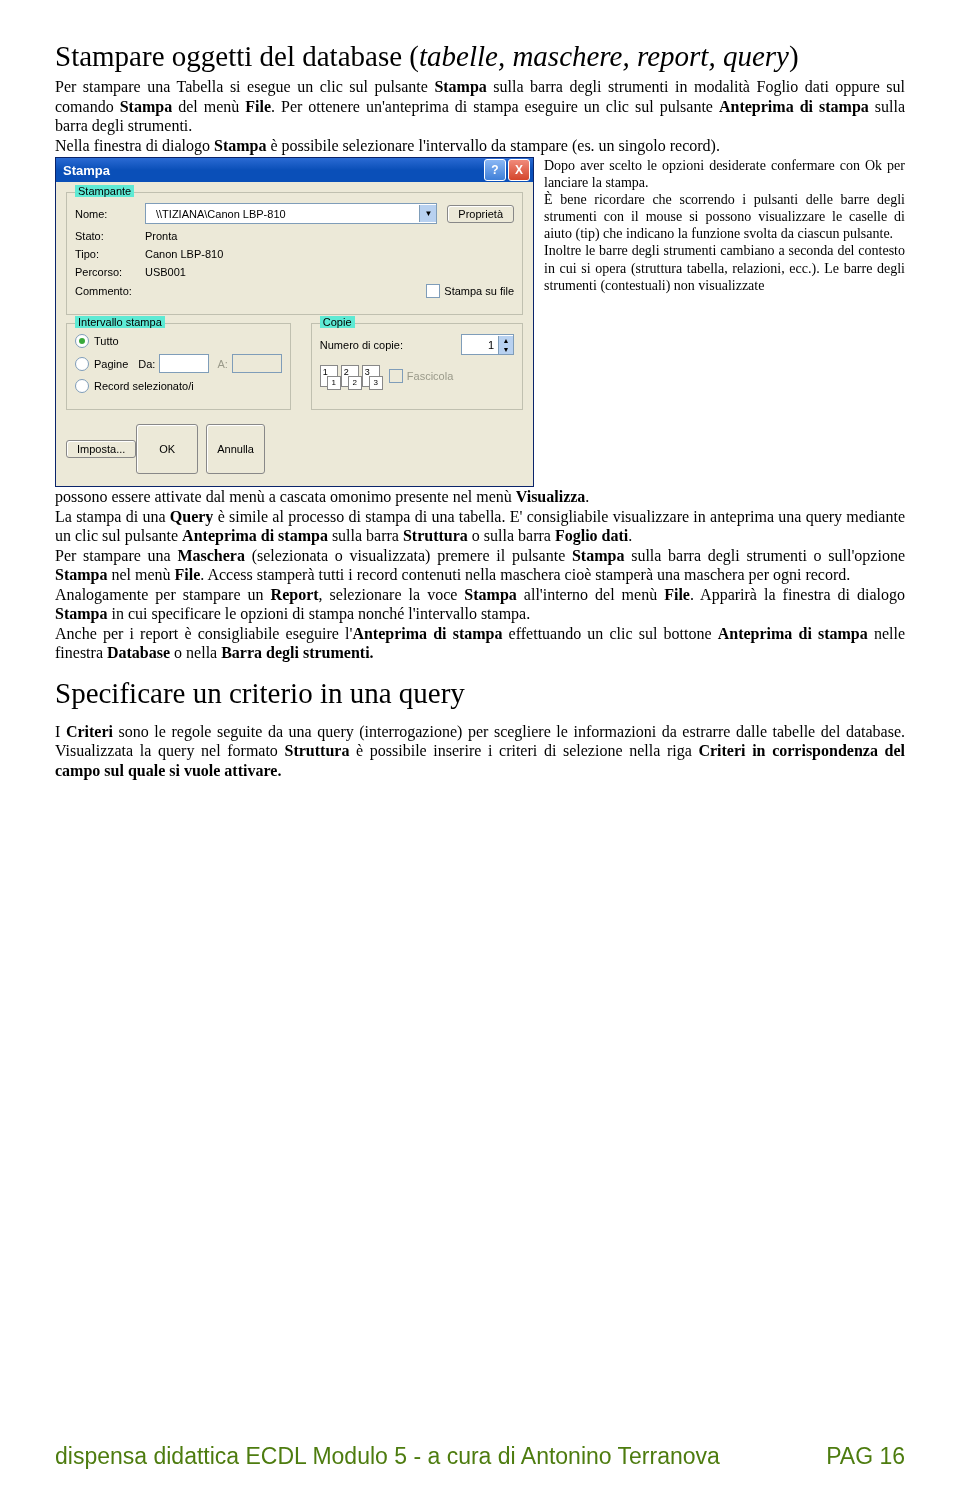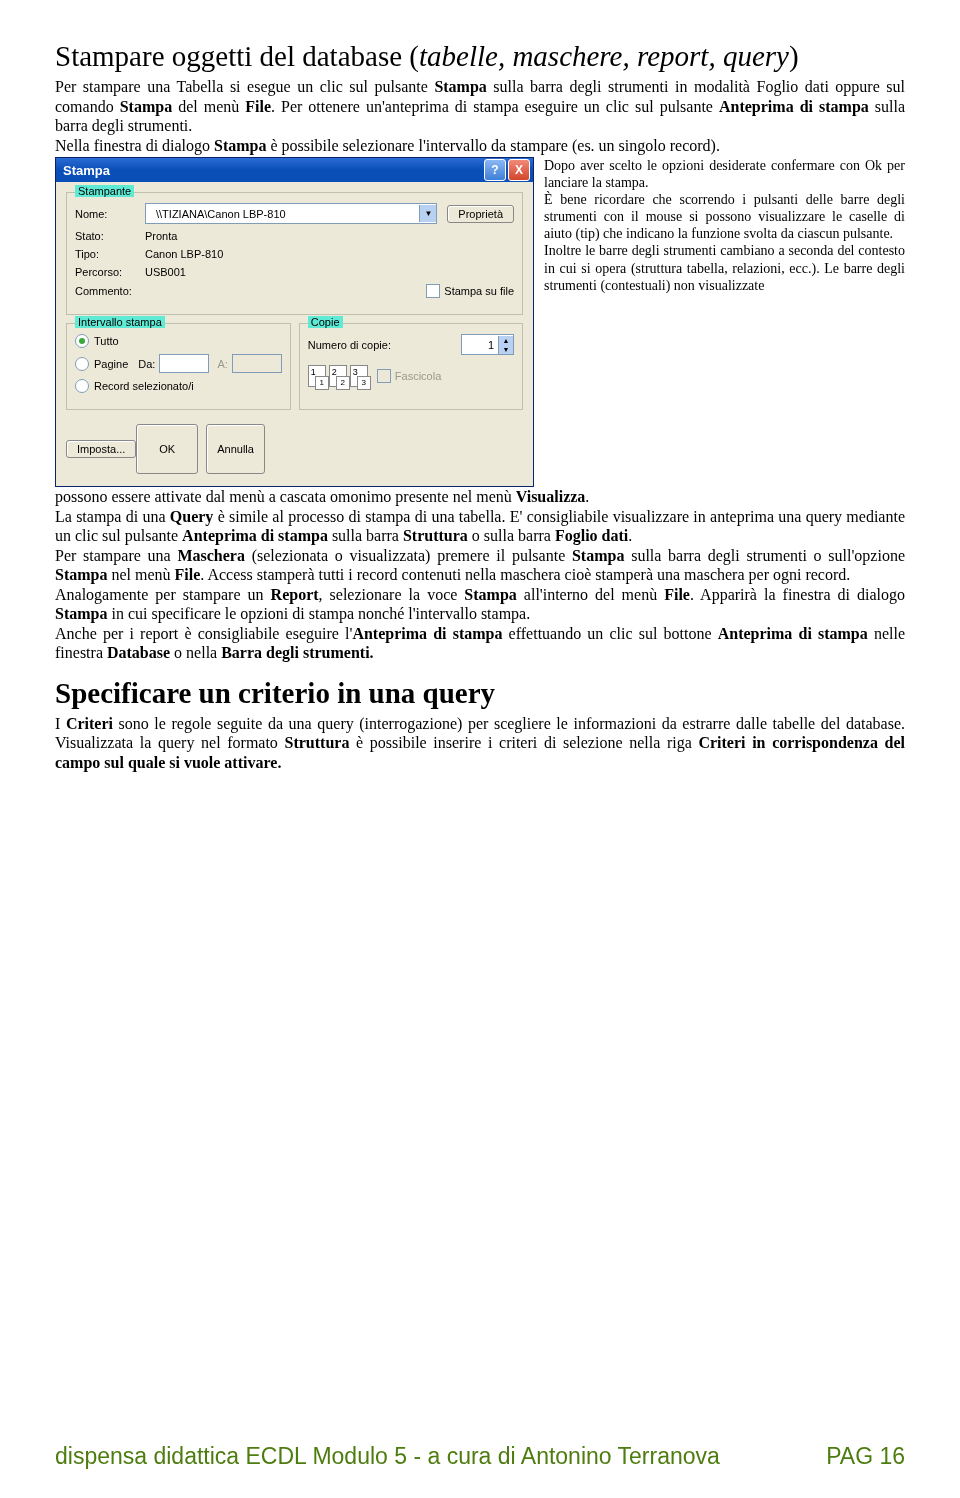--- a/index.html
+++ b/index.html
@@ -1,18 +1,18 @@
 <!DOCTYPE html>
 <html><head>
 <meta charset="utf-8">
 <style>
 body{margin:0;padding:0;font-family:"Palatino Linotype","Book Antiqua",Palatino,serif;background:#fff;color:#000}
 .page{width:960px;height:1498px;padding:40px 55px 30px 55px;box-sizing:border-box;position:relative}
 .h1{font-size:29px;font-weight:normal;margin-bottom:4px}
-.h2{font-size:29px;font-weight:bold;margin-top:14px;margin-bottom:4px}
+.h2{font-size:29px;font-weight:normal;margin-top:14px;margin-bottom:12px}
 .body-text{font-size:16px;line-height:1.22;text-align:justify}
 .content-row{display:flex;gap:10px;margin-top:2px}
 .dialog-col{flex:0 0 477px}
 .text-col{flex:1;text-align:justify;font-size:14px;line-height:1.22}
 .footer{position:absolute;bottom:28px;left:55px;right:55px;display:flex;justify-content:space-between;font-family:Arial,Helvetica,sans-serif;font-size:23px;color:#4d7c0f}
 
 
 .dlg{width:477px;font-family:Tahoma,Arial,sans-serif;font-size:11px;color:#000;border:1px solid #0a246a}
 .titlebar{height:24px;background:linear-gradient(to bottom,#2a6ad3 0%,#0a4fb8 50%,#0a4fb8 100%);display:flex;align-items:center;justify-content:space-between;padding:0 3px}
 .titlebar .t{color:#fff;font-weight:bold;font-size:13px;padding-left:4px}
@@ -36,21 +36,21 @@
 .spin{display:inline-flex;align-items:center;border:1px solid #7f9db9;background:#fff;height:19px}
 .spin .sv{width:32px;text-align:right;padding-right:4px}
 .spin .ar{width:15px;display:flex;flex-direction:column}
 .spin .ar div{height:9px;background:#b8d1f0;border-left:1px solid #7f9db9;font-size:7px;text-align:center;line-height:9px}
 .collate-icon{display:inline-block;margin-right:6px}
 .collate-icon span{display:inline-block;width:18px;height:22px;border:1px solid #888;background:#fff;position:relative;margin-right:3px;font-size:9px;padding:1px 0 0 2px;box-sizing:border-box}
 .collate-icon span::after{content:attr(data-n);position:absolute;right:-4px;bottom:-4px;width:12px;height:12px;border:1px solid #888;background:#fff;font-size:8px;text-align:center;line-height:12px}
 .disabled{color:#9a9a8a}
 .bottom-btns{display:flex;justify-content:flex-start;align-items:center;margin-top:6px}
 .bottom-btns .right{display:flex;gap:8px}
-.two-col{display:flex;gap:8px}
+.two-col{display:flex;gap:20px}
 .two-col .groupbox{flex:1}
 </style>
 </head>
 <body>
 
 <div class="page">
   <div class="h1">Stampare oggetti del database (<i>tabelle, maschere, report, query</i>)</div>
   <div class="body-text">Per stampare una Tabella si esegue un clic sul pulsante <b>Stampa</b> sulla barra degli strumenti in modalità Foglio dati oppure sul comando <b>Stampa</b> del menù <b>File</b>. Per ottenere un'anteprima di stampa eseguire un clic sul pulsante <b>Anteprima di stampa</b> sulla barra degli strumenti.</div>
   <div class="body-text">Nella finestra di dialogo <b>Stampa</b> è possibile selezionare l'intervallo da stampare (es. un singolo record).</div>
 

